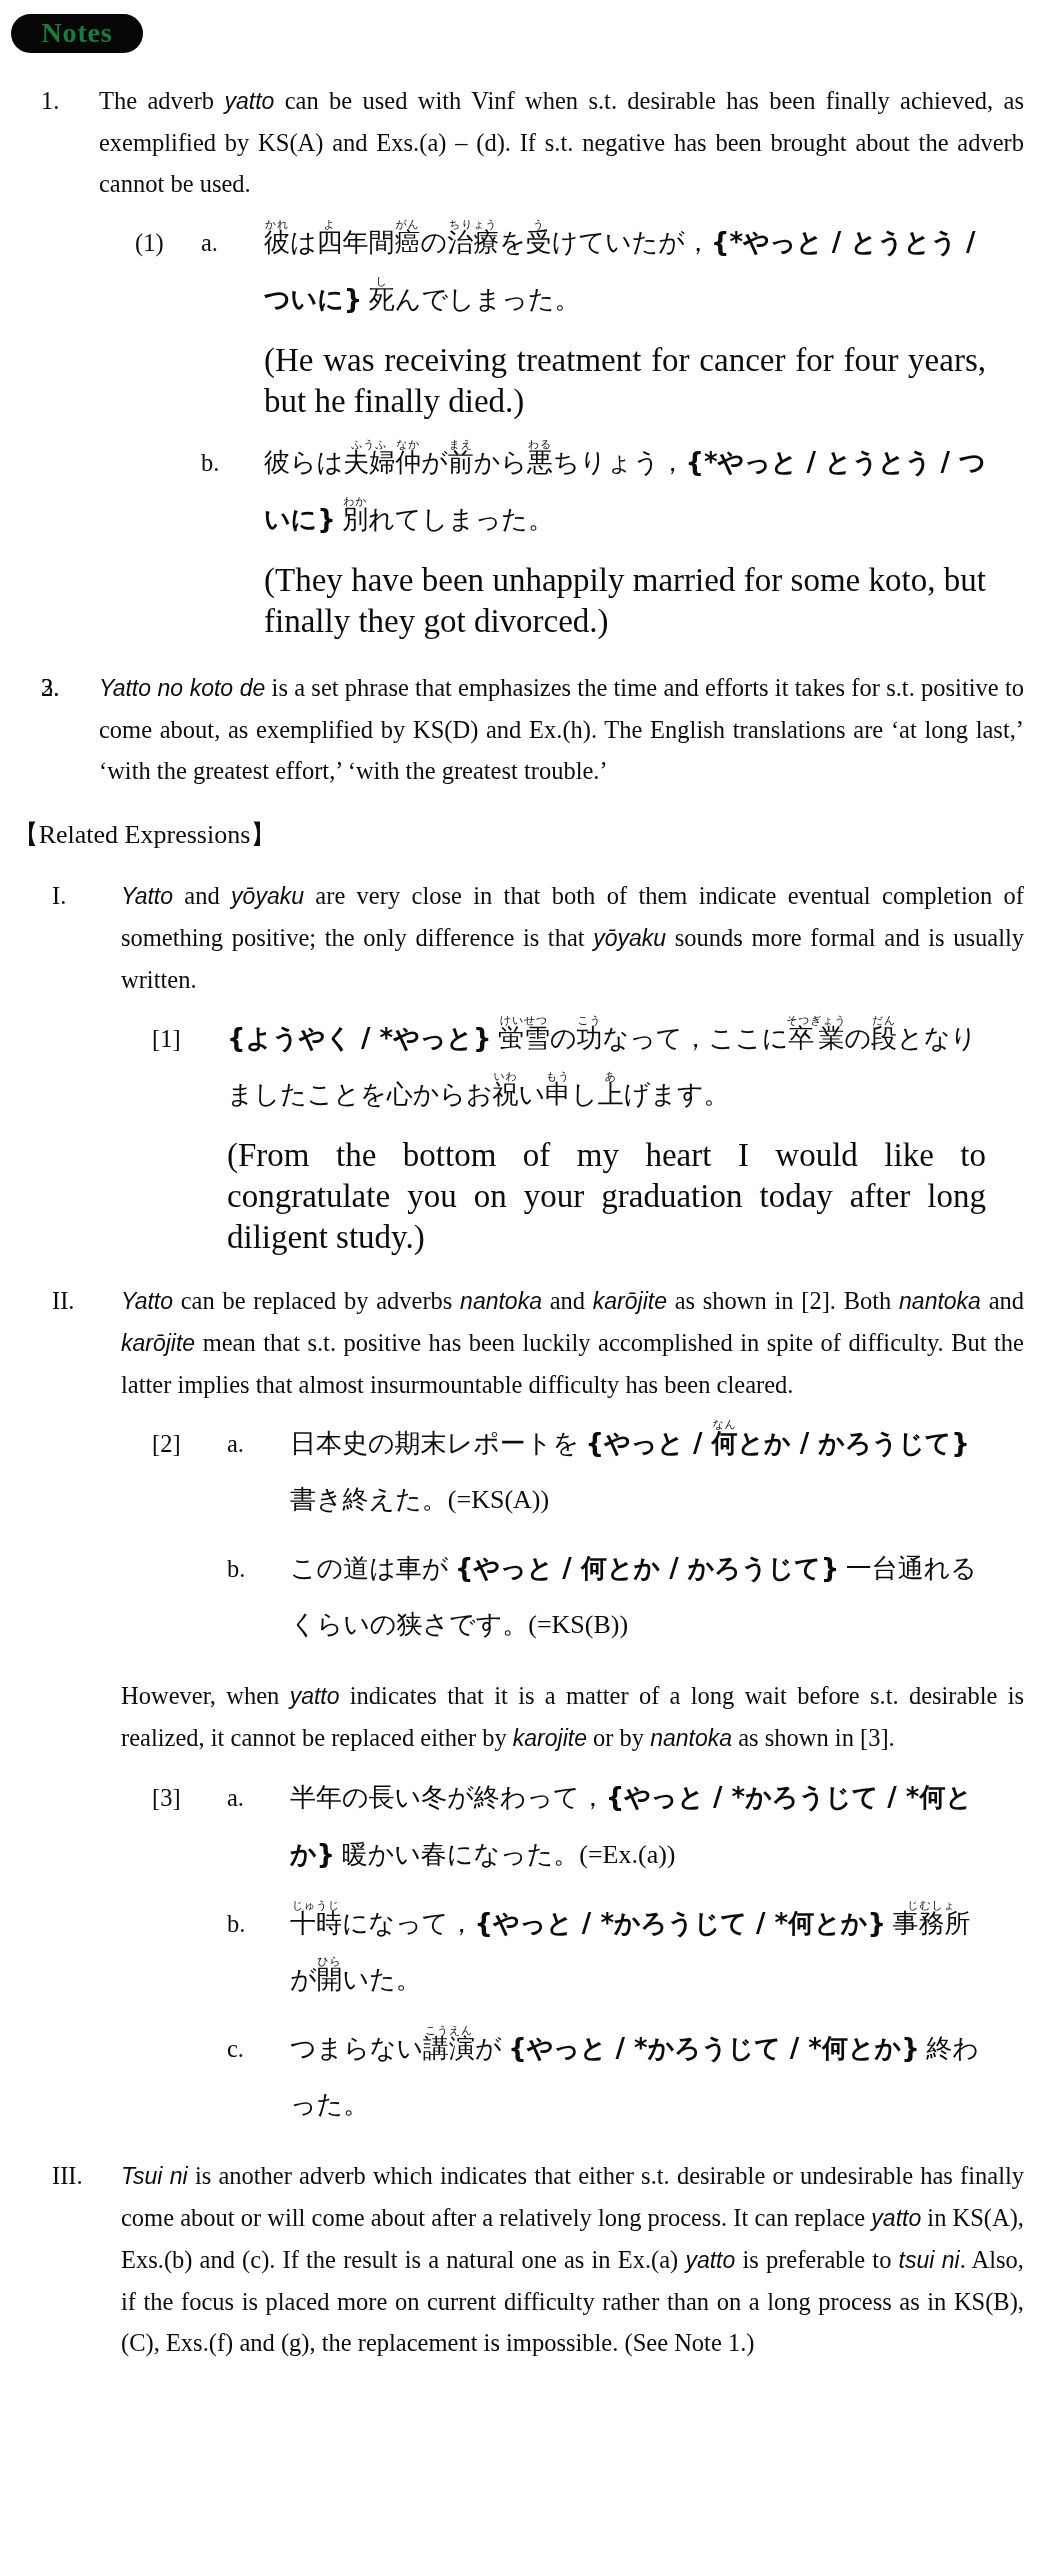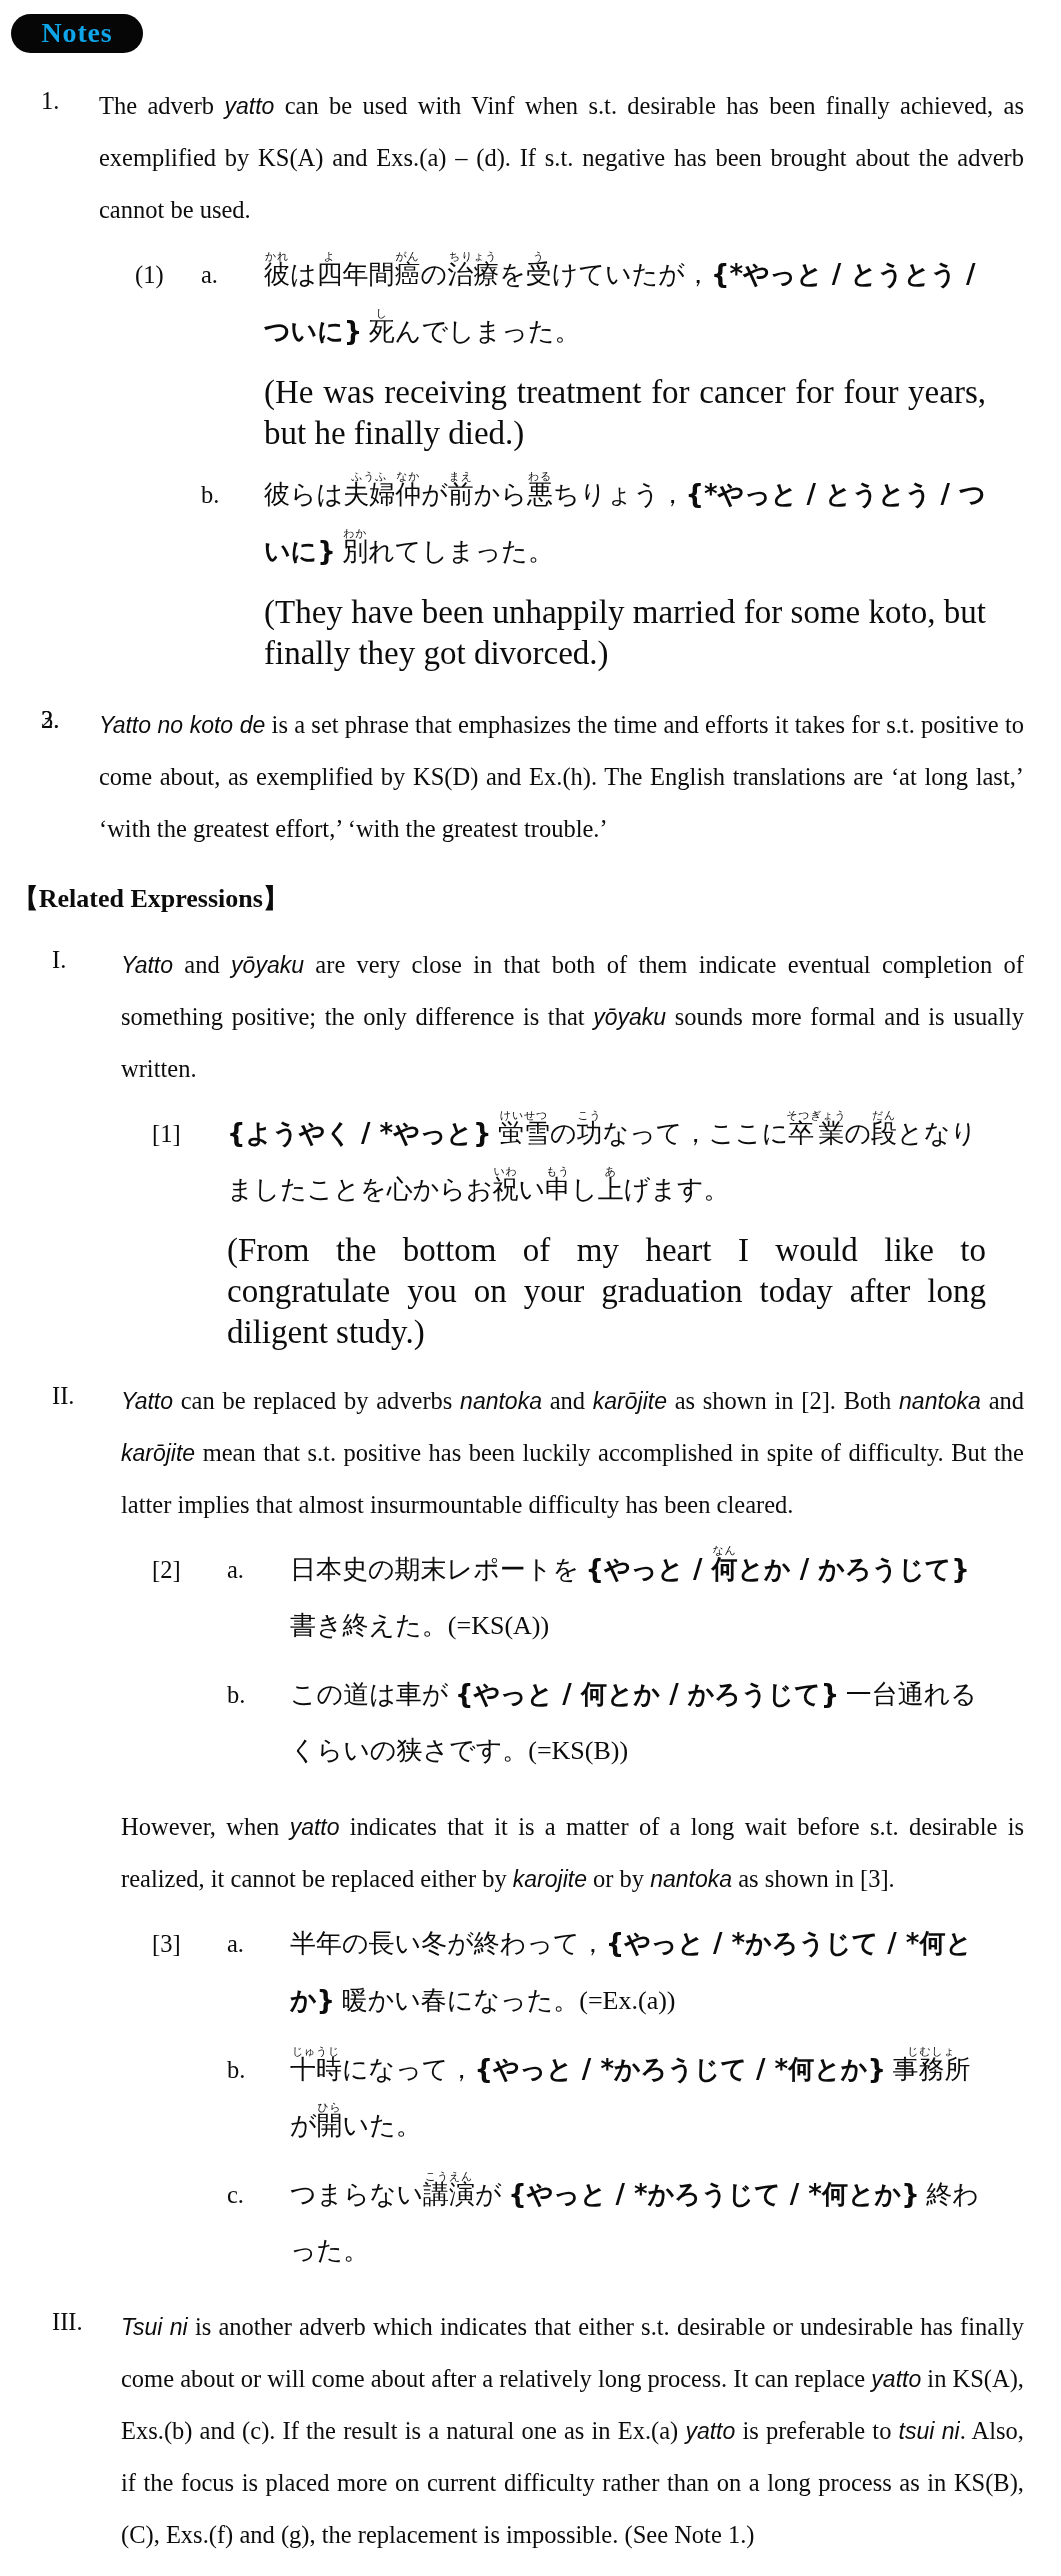--- a/index.html
+++ b/index.html
@@ -4,35 +4,35 @@
 <style>
   html,body{margin:0;padding:0;background:#e8e8e8;}
   .page{
     width:1062px;height:2576px;background:#ffffff;color:#0c0c0c;
     font-family:"Liberation Serif", serif;
     overflow:hidden;position:relative;margin:0 auto;
   }
   
   .badge{
     display:inline-block;margin:13.5px 0 0 11px;width:132px;height:39px;
-    background:#060606;color:#0ea5e9;border-radius:21px;text-align:center;
+    background:#060606;color:#15803d;border-radius:21px;text-align:center;
     font-size:28px;font-weight:bold;line-height:37px;
     font-family:"Liberation Serif", serif;letter-spacing:0.8px;
   }
   
-  .para{font-size:24.5px;line-height:52px;text-align:justify;}
+  .para{font-size:24.5px;line-height:41px;text-align:justify;}
   .it{font-style:italic;font-family:"Liberation Sans", sans-serif;font-size:23px;}
   
   .n-item{position:relative;padding-left:99px;padding-right:38px;}
   .n-num{position:absolute;left:41px;top:0;font-size:24.5px;line-height:41px;}
   
   .re-item{position:relative;padding-left:121px;padding-right:38px;}
   .re-num{position:absolute;left:52px;top:0;font-size:24.5px;line-height:41px;}
   .re-head{
-    margin:25px 0 0 12.7px;font-size:26px;font-weight:bold;line-height:37px;
+    margin:25px 0 0 12.7px;font-size:26px;font-weight:normal;line-height:37px;
     font-family:"Liberation Serif", serif;
   }
   
   .ex-row{display:flex;align-items:baseline;padding-right:38px;}
   .ex-row.notes-ex{padding-left:135px;}
   .ex-row.re-ex{padding-left:152px;}
   .cell{font-size:24.5px;line-height:41px;flex-shrink:0;}
   .notes-ex .c1{width:66px;}
   .notes-ex .c2{width:63px;}
   .re-ex .c1{width:75px;}

